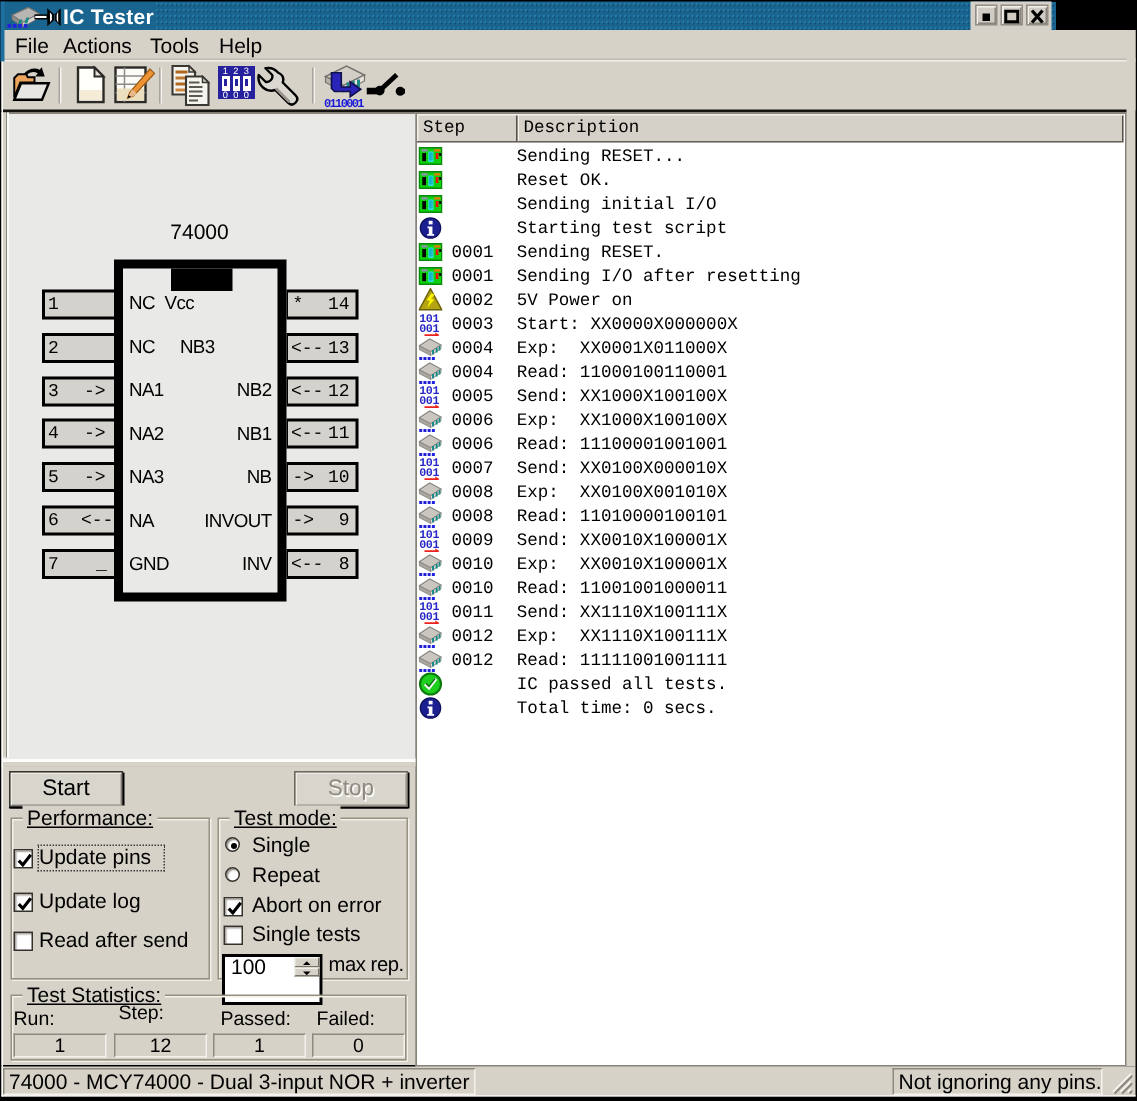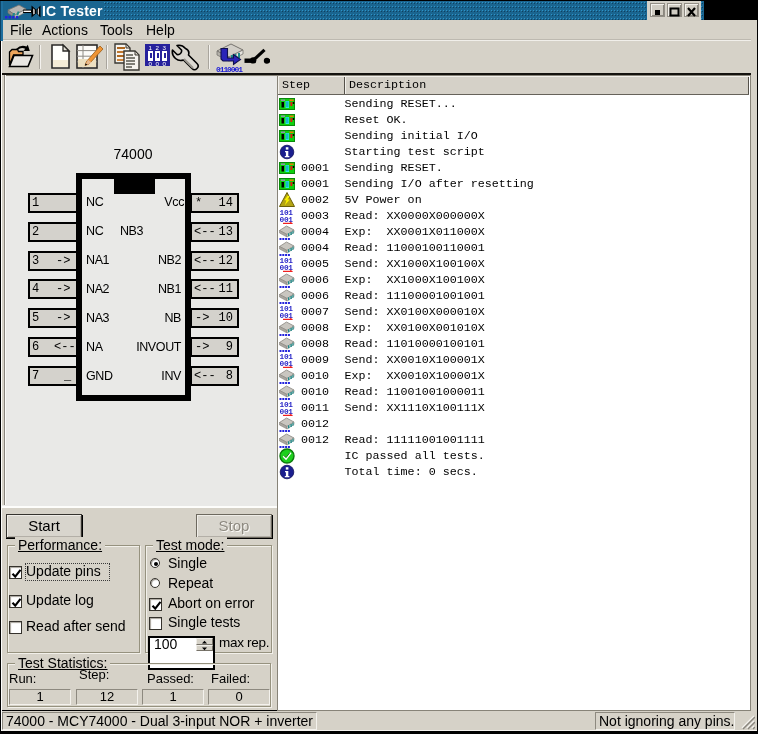--- a/index.html
+++ b/index.html
@@ -263,21 +263,21 @@
     </div>
   <div class="abs" id="chipbody"></div>
   <div class="abs" id="chipnotch"></div>
   <div class="chiptxt" style="left:84px;top:118px">NC</div>
   <div class="chiptxt" style="left:84px;top:147px">NC</div>
   <div class="chiptxt" style="left:84px;top:176px">NA1</div>
   <div class="chiptxt" style="left:84px;top:205px">NA2</div>
   <div class="chiptxt" style="left:84px;top:234px">NA3</div>
   <div class="chiptxt" style="left:84px;top:263px">NA</div>
   <div class="chiptxt" style="left:84px;top:292px">GND</div>
-  <div class="chiptxt" style="left:83px;top:118px;text-align:right">Vcc</div>
+  <div class="chiptxt" style="left:68px;top:118px;text-align:center">Vcc</div>
   <div class="chiptxt" style="left:80px;top:147px;text-align:center">NB3</div>
   <div class="chiptxt" style="left:80px;top:176px;text-align:right">NB2</div>
   <div class="chiptxt" style="left:80px;top:205px;text-align:right">NB1</div>
   <div class="chiptxt" style="left:80px;top:234px;text-align:right">NB</div>
   <div class="chiptxt" style="left:80px;top:263px;text-align:right">INVOUT</div>
   <div class="chiptxt" style="left:80px;top:292px;text-align:right">INV</div>
 </div>
 <div class="abs" id="controls">
   <div class="btn" style="left:5px;top:3px;width:76px;height:24px">Start</div>
   <div class="btn" style="left:195px;top:3px;width:76px;height:24px;border-color:#6d695f;color:#8e8a81;text-shadow:1px 1px 0 #fbfaf7">Stop</div>
@@ -409,21 +409,21 @@
         <use href="#i-pcb"></use>
       </svg><span class="st">0001</span><span class="de">Sending RESET.</span></div>
   <div class="lrow" style="top:100px"><svg class="ic" width="16" height="16">
         <use href="#i-pcb"></use>
       </svg><span class="st">0001</span><span class="de">Sending I/O after resetting</span></div>
   <div class="lrow" style="top:116px"><svg class="ic" width="16" height="16">
         <use href="#i-warn"></use>
       </svg><span class="st">0002</span><span class="de">5V Power on</span></div>
   <div class="lrow" style="top:132px"><svg class="ic" width="16" height="16">
         <use href="#i-send"></use>
-      </svg><span class="st">0003</span><span class="de">Read: XX0000X000000X</span></div>
+      </svg><span class="st">0003</span><span class="de">Start: XX0000X000000X</span></div>
   <div class="lrow" style="top:148px"><svg class="ic" width="16" height="16">
         <use href="#i-chip"></use>
       </svg><span class="st">0004</span><span class="de">Exp:  XX0001X011000X</span></div>
   <div class="lrow" style="top:164px"><svg class="ic" width="16" height="16">
         <use href="#i-chip"></use>
       </svg><span class="st">0004</span><span class="de">Read: 11000100110001</span></div>
   <div class="lrow" style="top:180px"><svg class="ic" width="16" height="16">
         <use href="#i-send"></use>
       </svg><span class="st">0005</span><span class="de">Send: XX1000X100100X</span></div>
   <div class="lrow" style="top:196px"><svg class="ic" width="16" height="16">
@@ -448,21 +448,21 @@
         <use href="#i-chip"></use>
       </svg><span class="st">0010</span><span class="de">Exp:  XX0010X100001X</span></div>
   <div class="lrow" style="top:308px"><svg class="ic" width="16" height="16">
         <use href="#i-chip"></use>
       </svg><span class="st">0010</span><span class="de">Read: 11001001000011</span></div>
   <div class="lrow" style="top:324px"><svg class="ic" width="16" height="16">
         <use href="#i-send"></use>
       </svg><span class="st">0011</span><span class="de">Send: XX1110X100111X</span></div>
   <div class="lrow" style="top:340px"><svg class="ic" width="16" height="16">
         <use href="#i-chip"></use>
-      </svg><span class="st">0012</span></div>
+      </svg><span class="st">0012</span><span class="de">Exp:  XX1110X100111X</span></div>
   <div class="lrow" style="top:356px"><svg class="ic" width="16" height="16">
         <use href="#i-chip"></use>
       </svg><span class="st">0012</span><span class="de">Read: 11111001001111</span></div>
   <div class="lrow" style="top:372px"><svg class="ic" width="16" height="16">
         <use href="#i-ok"></use>
       </svg><span class="de">IC passed all tests.</span></div>
   <div class="lrow" style="top:388px"><svg class="ic" width="16" height="16">
         <use href="#i-info"></use>
       </svg><span class="de">Total time: 0 secs.</span></div>
 </div>

